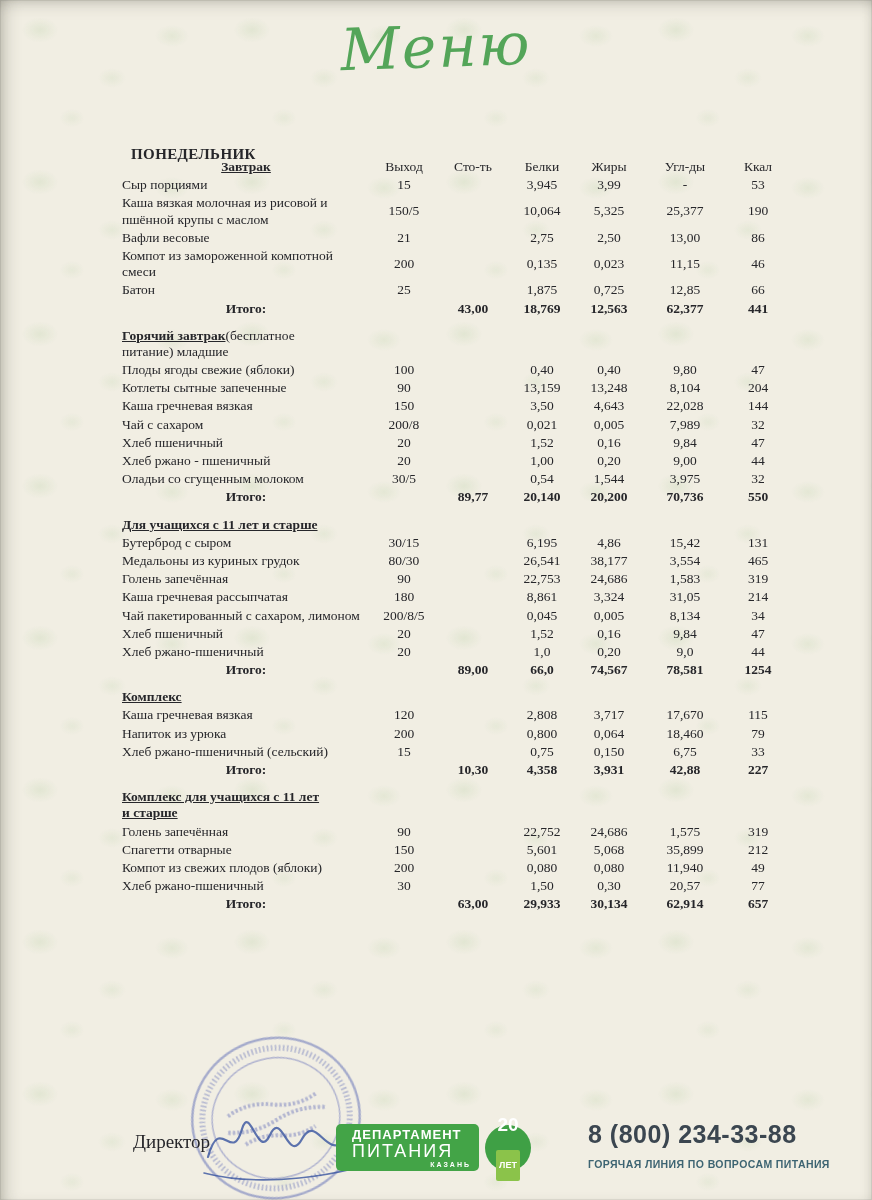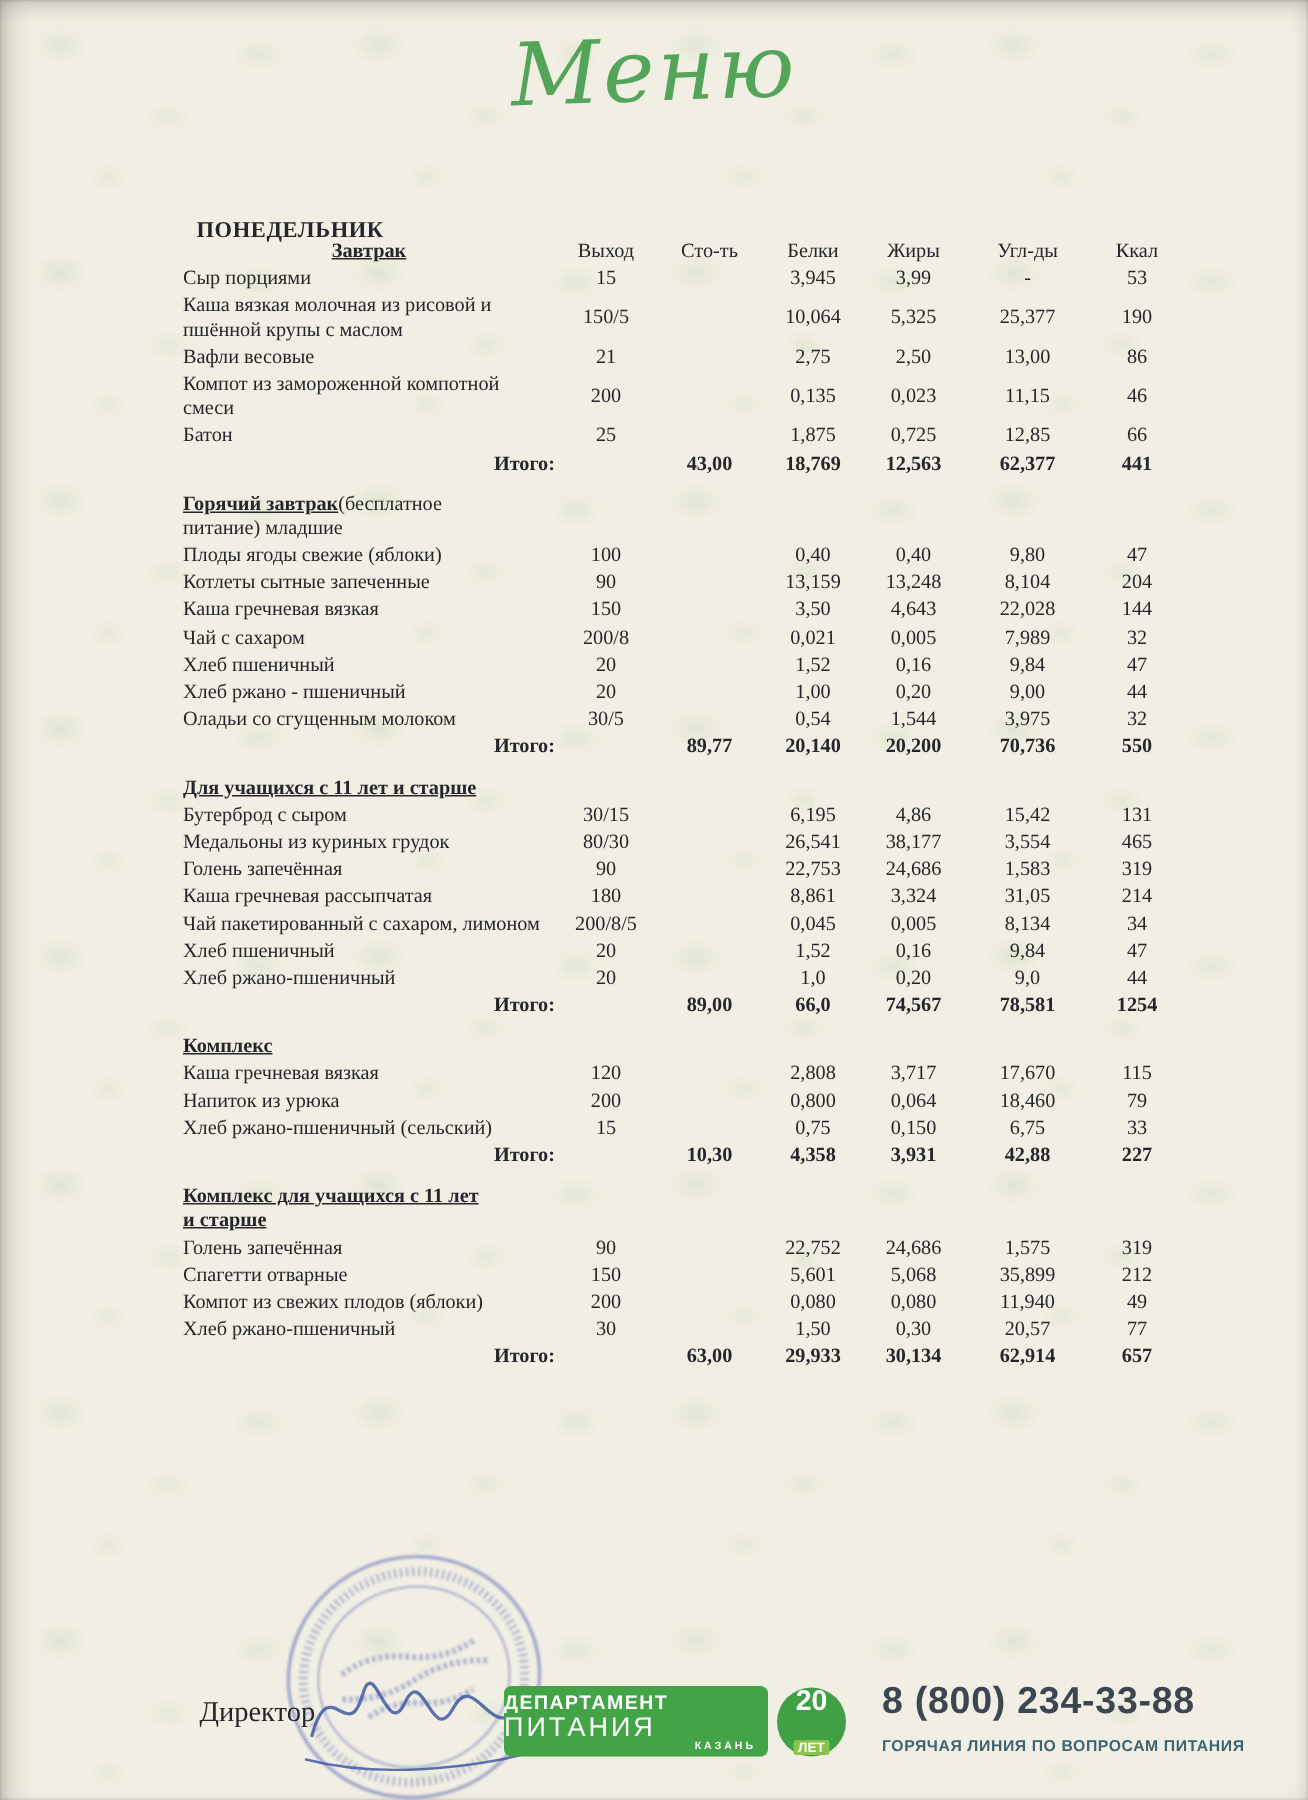--- a/index.html
+++ b/index.html
@@ -35,34 +35,34 @@
   }
   .menu-table td,.menu-table th{box-sizing:border-box;padding:1px 2px;}
   .col-head{font-weight:normal;vertical-align:bottom;padding-bottom:2px;}
   .head-sec{text-align:center;vertical-align:bottom;}
   .sec-title{font-weight:bold;text-decoration:underline;}
   .sec-suffix{font-weight:normal;text-decoration:none;}
   .sec-wrap{display:block;max-width:205px;}
   .section-row td{padding-top:8px;}
   .name-cell{text-align:left;vertical-align:top;padding-right:56px;}
   .num-cell{text-align:center;vertical-align:middle;}
-  .total-row td{font-weight:bold;padding-bottom:3px;}
+  .total-row td{font-weight:bold;padding-bottom:3px;text-align:center;}
   .total-label{text-align:right;padding-right:56px;}
   .footer-stamp{position:absolute;left:186px;top:1028px;transform:rotate(-15deg);}
   .director{position:absolute;left:133px;top:1131px;font-size:19px;}
   .signature{position:absolute;left:198px;top:1095px;}
   .dp-logo{position:absolute;left:336px;top:1124px;display:flex;align-items:center;font-family:"Liberation Sans","DejaVu Sans",sans-serif;}
-  .dp-block{background:#43a447;color:#fff;border-radius:5px;padding:4px 8px 3px 0;width:176px;box-sizing:border-box;}
+  .dp-block{background:#43a447;color:#fff;border-radius:5px;padding:4px 8px 3px 16px;width:143px;box-sizing:border-box;}
   .dp-line1{font-size:13px;font-weight:bold;letter-spacing:1px;line-height:1.1;}
   .dp-line2{font-size:18px;font-weight:normal;letter-spacing:2px;line-height:1.05;}
   .dp-city{font-size:7px;font-weight:bold;letter-spacing:2px;text-align:right;line-height:1;}
   .dp-badge{width:46px;height:46px;border-radius:50%;background:#3fa045;margin-left:6px;
     display:flex;flex-direction:column;align-items:center;justify-content:center;color:#fff;}
   .dp-badge-num{font-size:19px;font-weight:bold;line-height:1;}
-  .dp-badge-lbl{font-size:9px;font-weight:bold;background:#8bc34a;border-radius:2px;padding:0 3px;margin-top:16px;line-height:1.2;}
+  .dp-badge-lbl{font-size:9px;font-weight:bold;background:#8bc34a;border-radius:2px;padding:10px 3px;margin-top:16px;line-height:1.2;}
   .phone-block{position:absolute;left:588px;top:1120px;width:248px;font-family:"Liberation Sans","DejaVu Sans",sans-serif;}
   .phone-number{font-size:25px;font-weight:bold;color:#3b4650;letter-spacing:.5px;}
   .phone-caption{margin-top:9px;font-size:10.5px;font-weight:bold;color:#3d6472;letter-spacing:.4px;}
 </style>
 </head>
 <body>
 
 <div class="sheet">
 
   <div class="menu-script">Меню</div>

